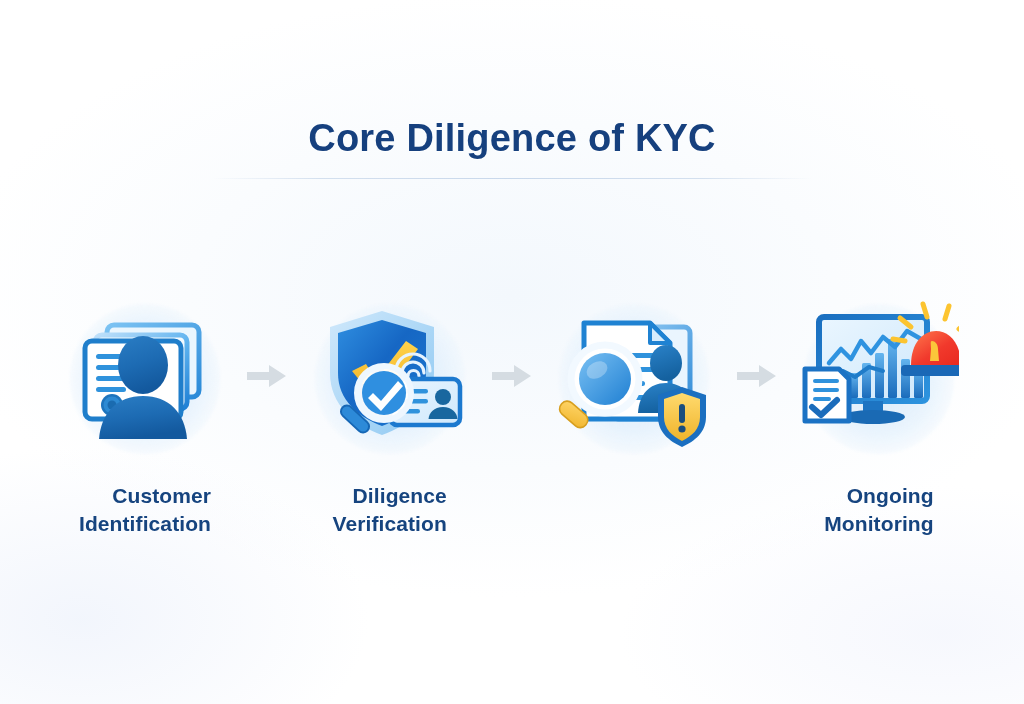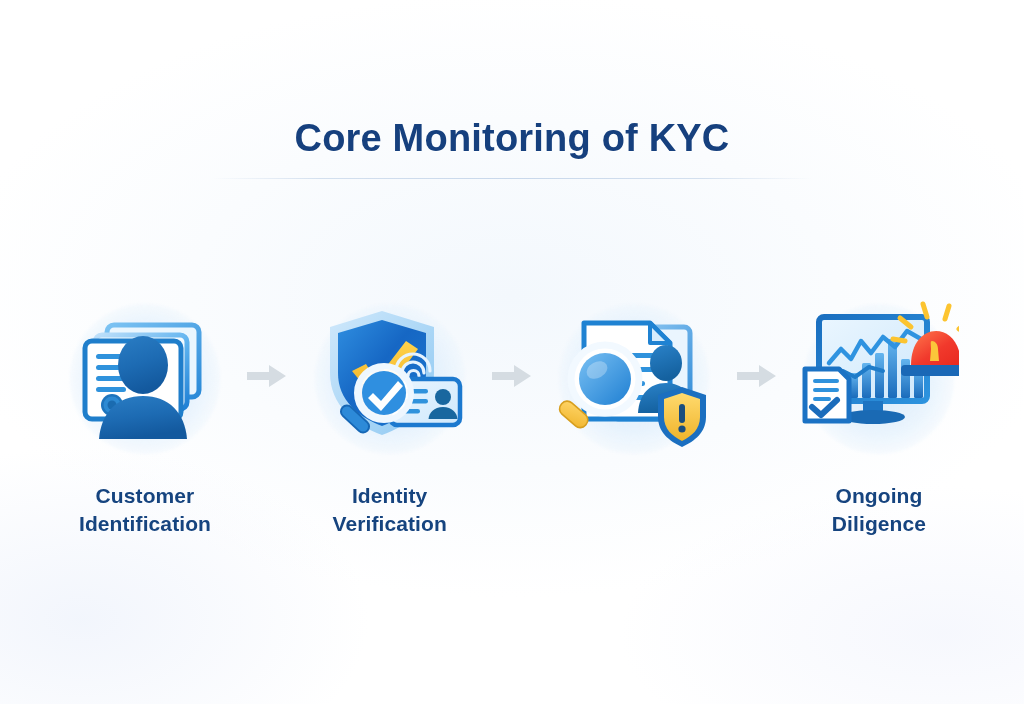--- a/index.html
+++ b/index.html
@@ -114,21 +114,21 @@
   }
 
   .icon-svg {
     position: relative;
     width: 160px;
     height: 150px;
   }
 
   .step-label {
     margin-top: 26px;
-    text-align: center;
+    text-align: right;
     font-size: 21px;
     font-weight: bold;
     color: #16447f;
     line-height: 1.32;
     letter-spacing: 0.1px;
     white-space: pre-line;
   }
 
   
   .arrow {
@@ -142,21 +142,21 @@
   }
   .arrow svg { display: block; }
 
 </style>
 </head>
 <body>
 
 <div id="canvas">
 
   <div class="title-block">
-    <div class="title">Core Monitoring of KYC</div>
+    <div class="title">Core Diligence of KYC</div>
   </div>
   <div class="title-rule"></div>
 
   <div class="flow">
 
     <div class="step">
       <div class="icon-wrap">
         <div class="icon-glow"></div>
         <svg class="icon-svg" viewBox="0 0 160 150">
           <defs>
@@ -269,21 +269,21 @@
 
           <g>
             <rect x="28" y="112" width="34" height="12" rx="6" transform="rotate(43 45 118)" fill="#2d8ad8" stroke="#1667b5" stroke-width="2"></rect>
             <circle cx="74" cy="92" r="27" fill="#ffffff" opacity="0.95"></circle>
             <circle cx="74" cy="92" r="27" fill="none" stroke="#eef7ff" stroke-width="6"></circle>
             <circle cx="74" cy="92" r="22" fill="#2f8fe0"></circle>
             <path d="M63 92 L71 100 L88 80 L93 85 L71 110 L58 97 Z" fill="#ffffff"></path>
           </g>
         </svg>
       </div>
-      <div class="step-label">Identity
+      <div class="step-label">Diligence
 Verification</div>
     </div>
 
     <div class="arrow">
       <svg width="40" height="22" viewBox="0 0 40 22">
         <path d="M0 7 L22 7 L22 0 L39 11 L22 22 L22 15 L0 15 Z" fill="#d5dce2"></path>
       </svg>
     </div>
 
     <div class="step">
@@ -414,17 +414,17 @@
               <line x1="160" y1="28" x2="170" y2="20"></line>
               <line x1="106" y1="40" x2="94" y2="38"></line>
             </g>
             <path d="M112 64 C112 42 124 30 137 30 C150 30 162 42 162 64 Z" fill="url(#g4siren)"></path>
             <path d="M133 40 C136 40 139 43 139 48 L140 60 L131 60 L132 48 C132 43 131 40 133 40 Z" fill="#fbc63a"></path>
             <rect x="102" y="64" width="68" height="11" rx="4" fill="#1a68b6"></rect>
           </g>
         </svg>
       </div>
       <div class="step-label">Ongoing
-Diligence</div>
+Monitoring</div>
     </div>
 
   </div>
 </div>
 
 </body></html>

